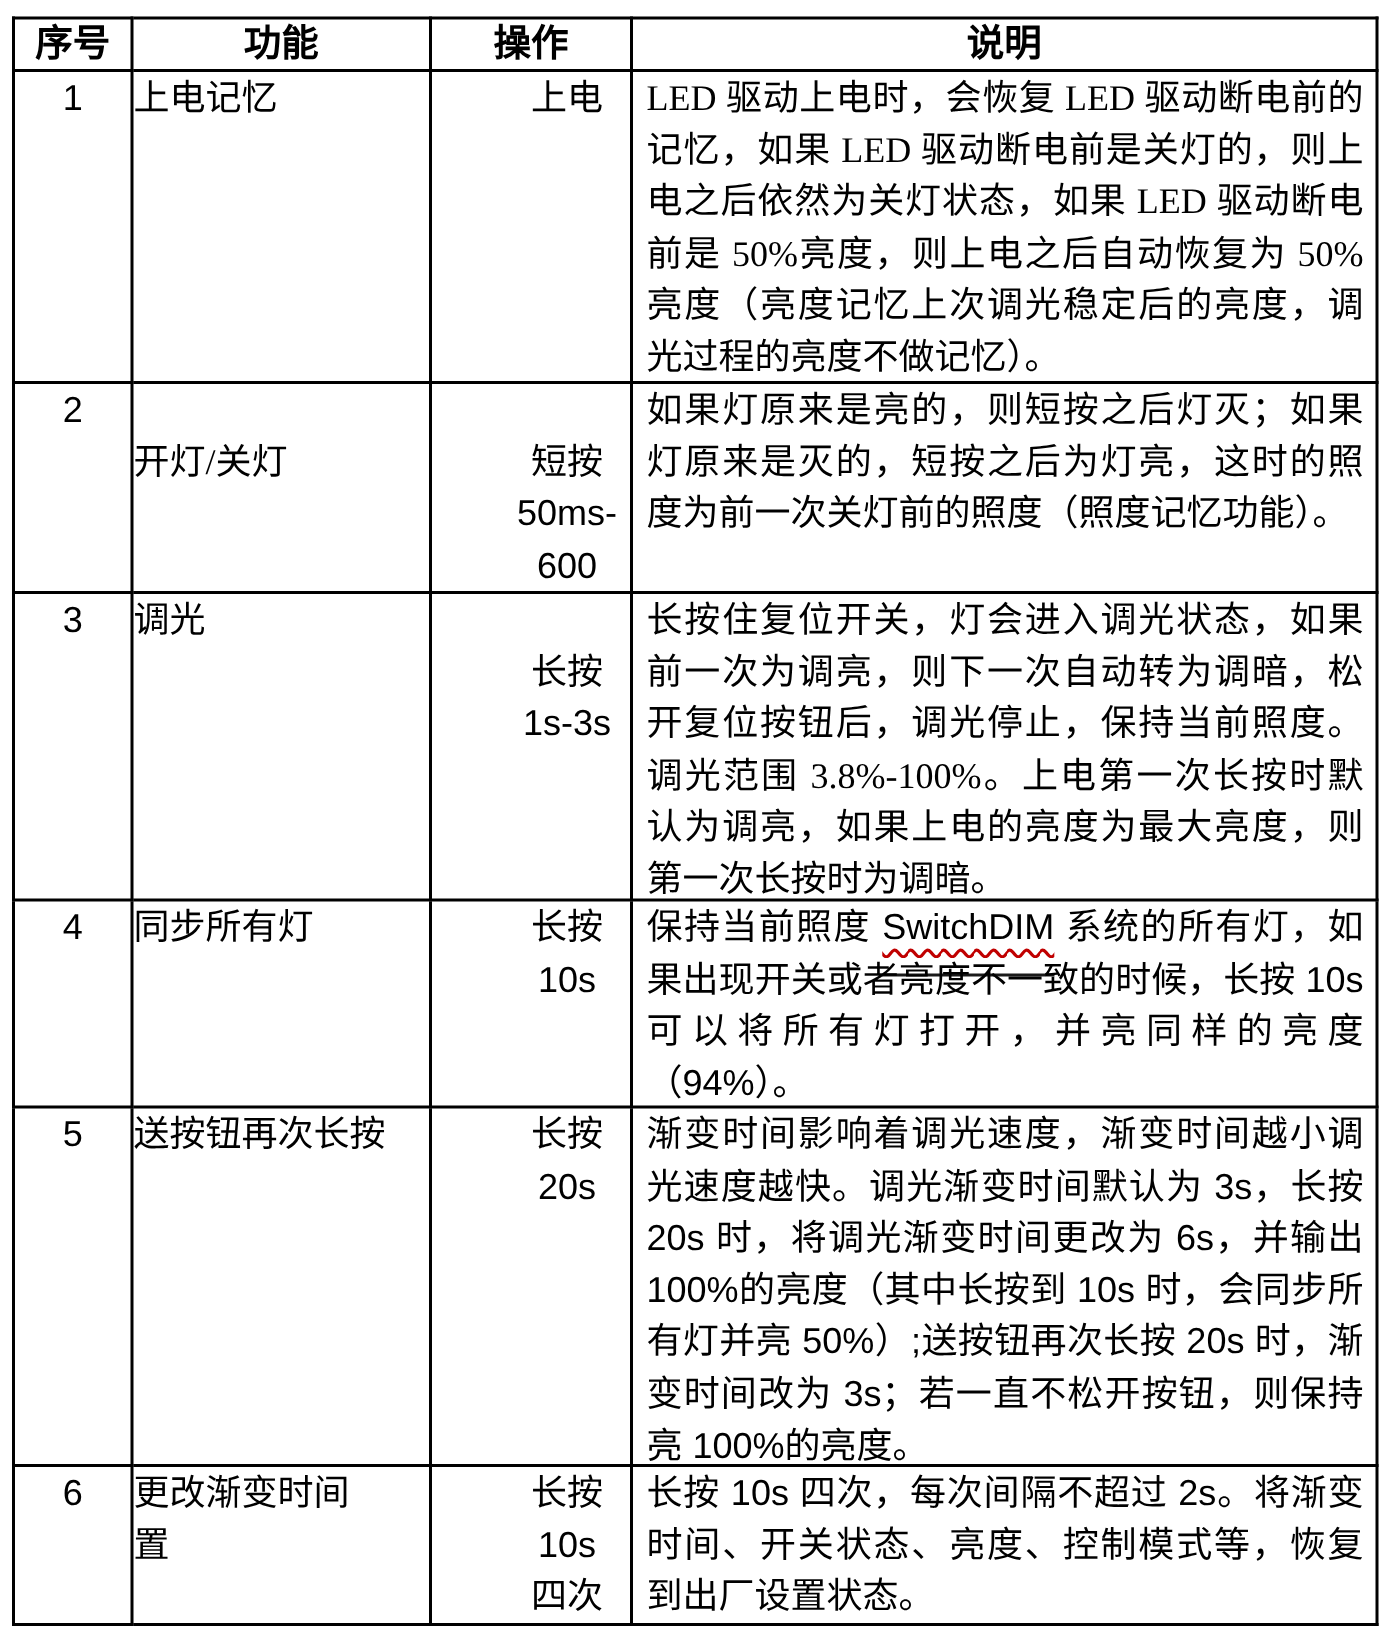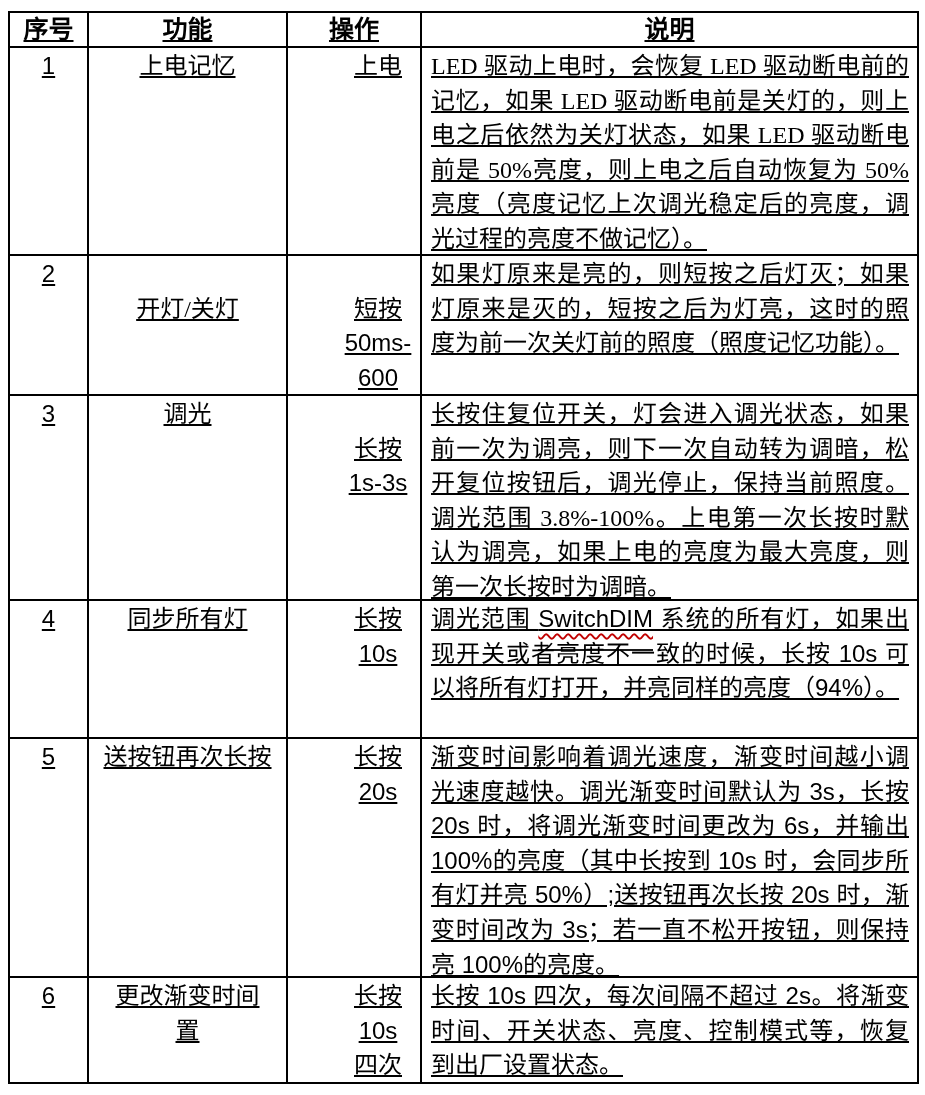--- a/index.html
+++ b/index.html
@@ -22,21 +22,20 @@
     border-collapse: collapse;
     table-layout: fixed;
   }
   table.func-table, table.func-table th, table.func-table td {
     border: 2px solid #000000;
   }
   th, td {
     padding: 0;
     vertical-align: top;
     overflow: hidden;
-    text-decoration: underline;
   }
   th .box {
     height: 33px;
     line-height: 33px;
     font-size: 25px;
     font-weight: bold;
     text-align: center;
     overflow: hidden;
   }
   td .box {
@@ -51,21 +50,21 @@
   .h-r3 { height: 202px; }
   .h-r4 { height: 135px; }
   .h-r5 { height: 236px; }
   .h-r6 { height: 103px; }
   
   .c-num {
     text-align: center;
     font-family: "Liberation Sans", "DejaVu Sans", sans-serif;
   }
   .c-func {
-    text-align: center;
+    text-align: left;
     white-space: pre-line;
   }
   .c-op {
     text-align: center;
     white-space: pre-line;
     font-family: "Liberation Sans", "DejaVu Sans", sans-serif;
     margin-left: 48px;
   }
   .c-desc {
     text-align: justify;
@@ -164,21 +163,21 @@
       <td>
           <div class="box c-num h-r4">4</div>
         </td>
       <td>
           <div class="box c-func h-r4">同步所有灯</div>
         </td>
       <td>
           <div class="box c-op h-r4">长按 10s</div>
         </td>
       <td>
-        <div class="box c-desc latin-sans h-r4"><span>调光范围 </span><span class="u-solid"><span class="u-wavy">SwitchDIM</span></span><span> 系统的所有灯，如果出现开关或者亮度不一致的时候，长按 10s 可以将所有灯打开，并亮同样的亮度（94%）。</span></div>
+        <div class="box c-desc latin-sans h-r4"><span>保持当前照度 </span><span class="u-solid"><span class="u-wavy">SwitchDIM</span></span><span> 系统的所有灯，如果出现开关或者亮度不一致的时候，长按 10s 可以将所有灯打开，并亮同样的亮度（94%）。</span></div>
       </td>
     </tr>
     <tr>
       <td>
           <div class="box c-num h-r5">5</div>
         </td>
       <td>
           <div class="box c-func h-r5">送按钮再次长按</div>
         </td>
       <td>

